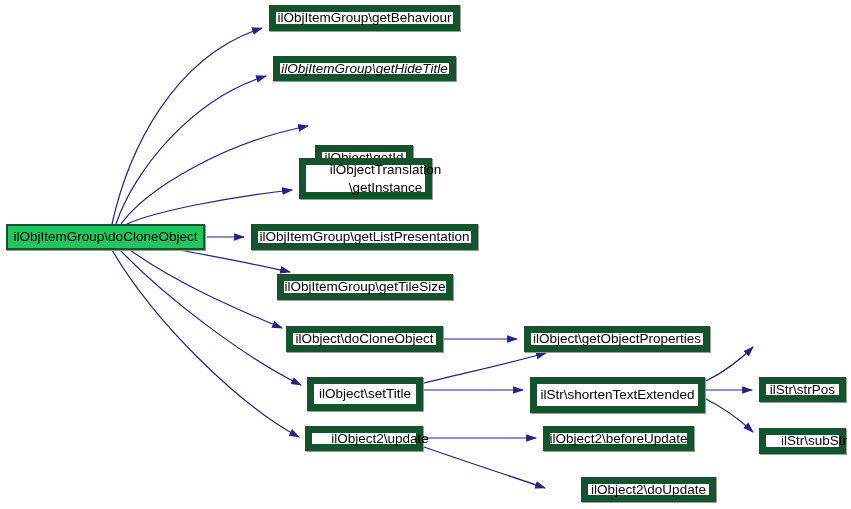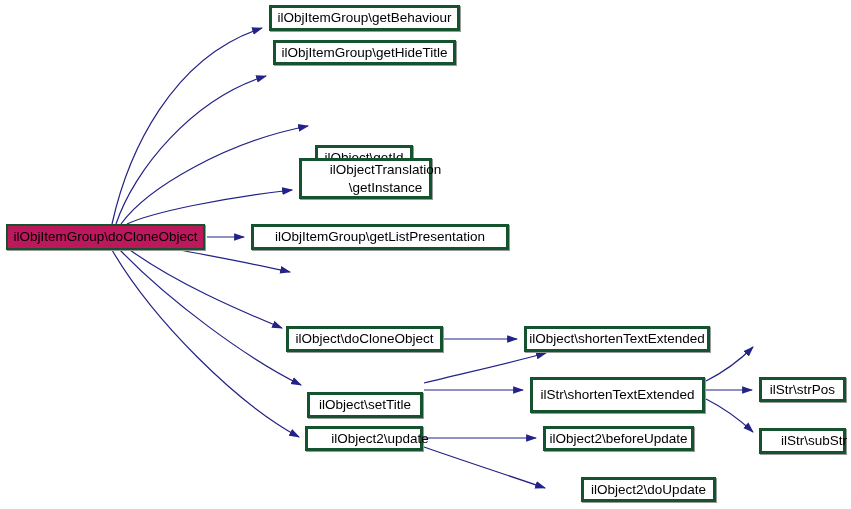--- a/index.html
+++ b/index.html
@@ -12,35 +12,35 @@
     overflow: hidden;
   }
   svg.edge-layer {
     position: absolute;
     left: 0; top: 0;
     width: 851px; height: 509px;
   }
   .node {
     position: absolute;
     box-sizing: border-box;
-    border: 3px solid #14532d;
+    border: 7px solid #14532d;
     background: #ffffff;
     color: #000000;
     display: flex;
     align-items: center;
     justify-content: center;
     font-size: 13.5px;
     line-height: 1.3;
     text-align: center;
     white-space: pre-line;
     box-shadow: 1px 1px 0 #9a9a9a;
     cursor: pointer;
   }
   .node.root {
-    background: #be185d;
+    background: #22c55e;
     border-width: 2px;
     cursor: default;
   }
   .node span { pointer-events: none; }
 </style>
 </head>
 <body>
 
 <div class="canvas" id="canvas">
     <svg class="edge-layer" viewBox="0 0 851 509">
@@ -62,27 +62,28 @@
       <path d="M 424 383 C 460 374 510 363 546 353" fill="none" stroke="#222287" stroke-width="1.2" marker-end="url(#arrowhead)"></path>
       <path d="M 424 390 L 523 390" fill="none" stroke="#222287" stroke-width="1.2" marker-end="url(#arrowhead)"></path>
       <path d="M 706 381 C 724 372 740 360 753 347" fill="none" stroke="#222287" stroke-width="1.2" marker-end="url(#arrowhead)"></path>
       <path d="M 706 390 L 752 390" fill="none" stroke="#222287" stroke-width="1.2" marker-end="url(#arrowhead)"></path>
       <path d="M 706 399 C 724 408 740 420 753 432" fill="none" stroke="#222287" stroke-width="1.2" marker-end="url(#arrowhead)"></path>
       <path d="M 424 438 L 536 438" fill="none" stroke="#222287" stroke-width="1.2" marker-end="url(#arrowhead)"></path>
       <path d="M 424 447 C 464 461 510 476 545 488" fill="none" stroke="#222287" stroke-width="1.2" marker-end="url(#arrowhead)"></path>
     </svg>
     <div class="node root" style="left: 6px; top: 224px; width: 199px; height: 26px;"><span>ilObjItemGroup\doCloneObject</span></div>
     <div class="node" style="left: 269px; top: 5px; width: 191px; height: 26px;"><span>ilObjItemGroup\getBehaviour</span></div>
-    <div class="node" style="left: 273px; top: 40px; width: 183px; height: 25px;"><span>ilObjItemGroup\getHideTitle</span></div>
+    <div class="node" style="left: 273px; top: 56px; width: 183px; height: 25px; font-style: italic;"><span>ilObjItemGroup\getHideTitle</span></div>
     <div class="node" style="left: 315px; top: 107px; width: 98px; height: 26px; margin-top: 38px;"><span>ilObject\getId</span></div>
     <div class="node" style="left: 299px; top: 158px; width: 133px; height: 41px; padding-left: 40px;"><span>ilObjectTranslation
 \getInstance</span></div>
-    <div class="node" style="left: 251px; top: 224px; width: 258px; height: 26px;"><span>ilObjItemGroup\getListPresentation</span></div>
+    <div class="node" style="left: 251px; top: 224px; width: 227px; height: 26px;"><span>ilObjItemGroup\getListPresentation</span></div>
+    <div class="node" style="left: 277px; top: 274px; width: 176px; height: 26px;"><span>ilObjItemGroup\getTileSize</span></div>
     <div class="node" style="left: 286px; top: 326px; width: 157px; height: 26px;"><span>ilObject\doCloneObject</span></div>
-    <div class="node" style="left: 307px; top: 392px; width: 116px; height: 26px;"><span>ilObject\setTitle</span></div>
+    <div class="node" style="left: 307px; top: 377px; width: 116px; height: 34px;"><span>ilObject\setTitle</span></div>
     <div class="node" style="left: 305px; top: 426px; width: 118px; height: 25px; padding-left: 32px;"><span>ilObject2\update</span></div>
-    <div class="node" style="left: 524px; top: 326px; width: 186px; height: 26px;"><span>ilObject\shortenTextExtended</span></div>
+    <div class="node" style="left: 524px; top: 326px; width: 186px; height: 26px;"><span>ilObject\getObjectProperties</span></div>
     <div class="node" style="left: 530px; top: 377px; width: 175px; height: 36px;"><span>ilStr\shortenTextExtended</span></div>
     <div class="node" style="left: 543px; top: 426px; width: 151px; height: 25px;"><span>ilObject2\beforeUpdate</span></div>
     <div class="node" style="left: 551px; top: 477px; width: 135px; height: 25px; margin-left: 30px;"><span>ilObject2\doUpdate</span></div>
     <div class="node" style="left: 759px; top: 377px; width: 87px; height: 25px;"><span>ilStr\strPos</span></div>
     <div class="node" style="left: 759px; top: 428px; width: 87px; height: 26px; padding-left: 23px;"><span>ilStr\subStr</span></div>
   </div>
 
 </body></html>

